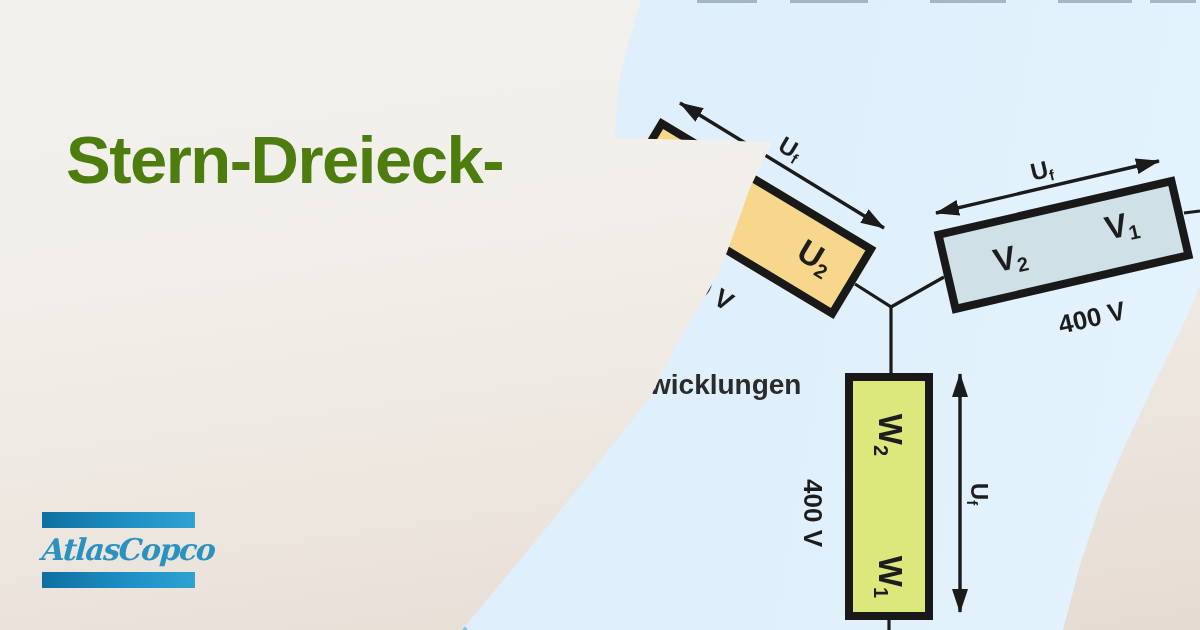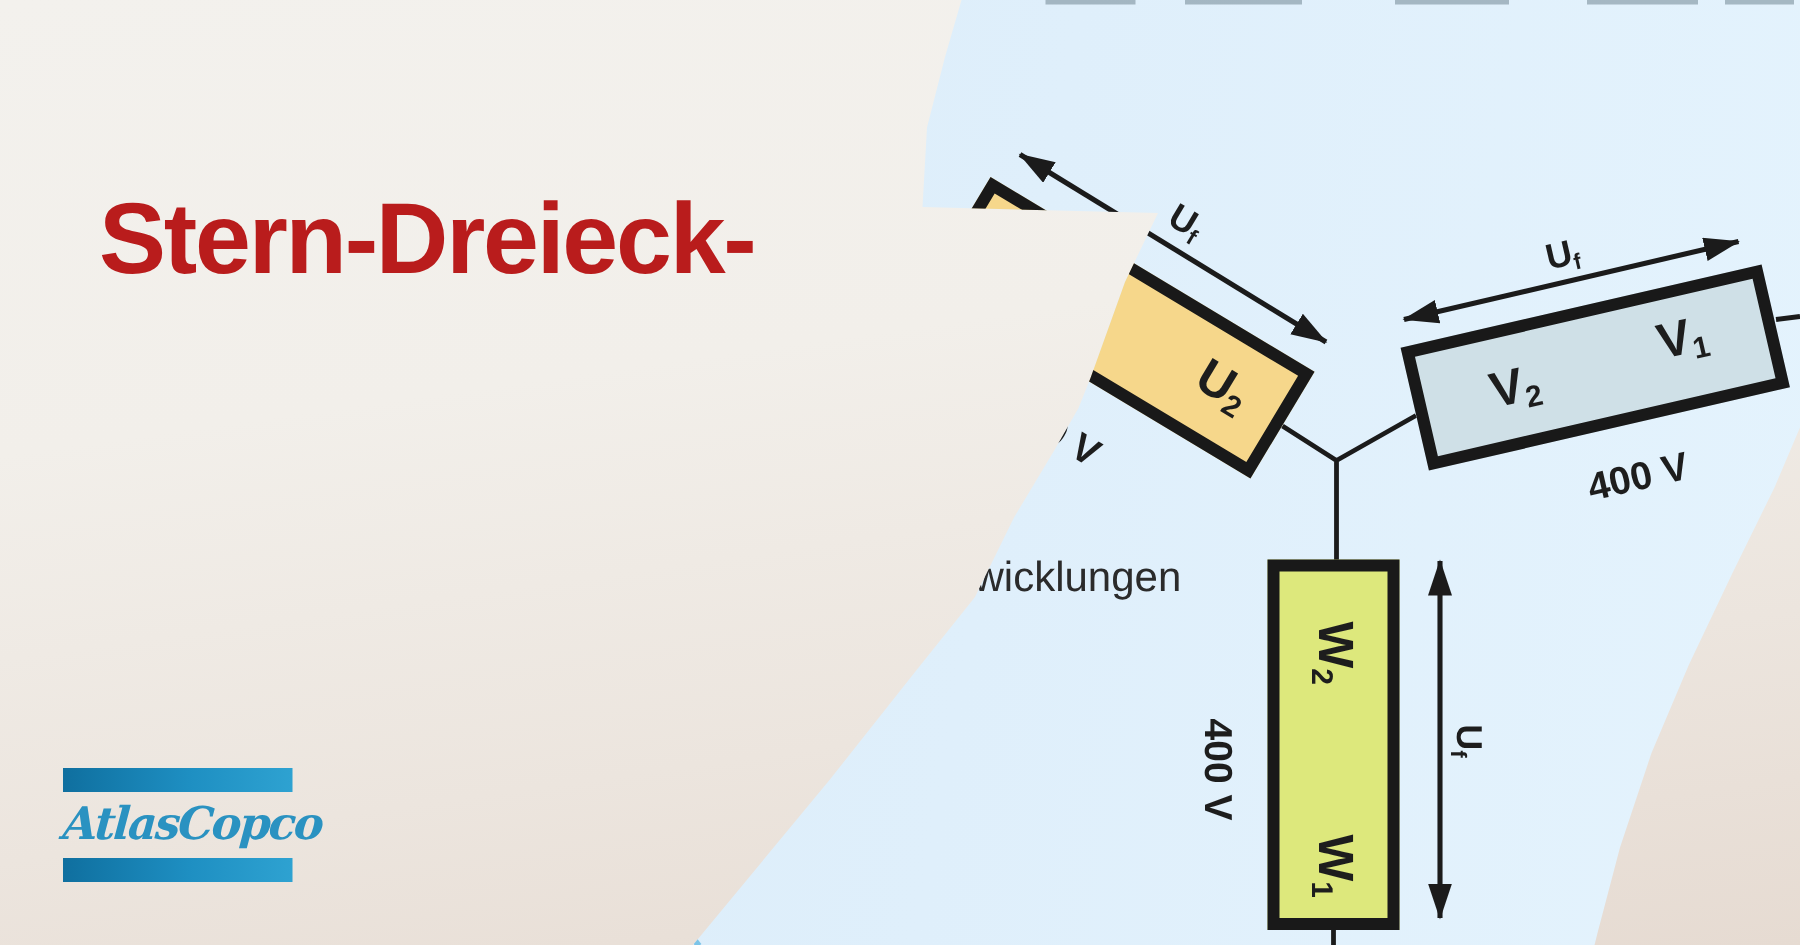--- a/index.html
+++ b/index.html
@@ -5,21 +5,21 @@
   html,body{margin:0;padding:0;}
   body{
     width:1200px;height:630px;position:relative;overflow:hidden;
     background:linear-gradient(172deg,#f3f1ed 0%,#f2efea 38%,#ece5de 72%,#e6dbd2 100%);
     font-family:"Liberation Sans",sans-serif;
   }
   
   .title{
     position:absolute;left:66px;top:72px;
     font-size:67px;line-height:86px;font-weight:bold;
-    letter-spacing:-1.5px;color:#b91c1c;white-space:nowrap;
+    letter-spacing:-1.5px;color:#4d7c0f;white-space:nowrap;
   }
   
   .logo{position:absolute;left:42px;top:512px;width:160px;height:78px;}
   .logo-bar{
     position:absolute;left:0;width:153px;height:16px;
     background:linear-gradient(90deg,#0f6f9f 0%,#1e8fc2 55%,#2ea2d1 100%);
   }
   .logo-bar.top{top:0;}
   .logo-bar.bottom{top:60px;}
   .logo-word{
@@ -56,21 +56,21 @@
   .w1-label{left:0;right:0;top:176px;text-align:center;transform:rotate(90deg);}
   
   .flabel{position:absolute;font-weight:bold;color:#1d1d1d;white-space:nowrap;}
   .flabel .sb{font-size:.62em;vertical-align:-4px;}
   .uf-u{left:790px;top:149px;font-size:24px;transform:translate(-50%,-50%) rotate(31deg);}
   .volt-u{left:702px;top:287px;font-size:26px;transform:translate(-50%,-50%) rotate(31deg);}
   .uf-v{left:1042px;top:171px;font-size:24px;transform:translate(-50%,-50%) rotate(-13deg);}
   .volt-v{left:1092px;top:318px;font-size:26px;transform:translate(-50%,-50%) rotate(-13deg);}
   .volt-w{left:812px;top:513px;font-size:26px;transform:translate(-50%,-50%) rotate(90deg);}
   .uf-w{left:978px;top:494px;font-size:24px;transform:translate(-50%,-50%) rotate(90deg);}
-  .caption{position:absolute;left:649px;top:369px;font-size:28px;font-weight:normal;color:#2b2b2b;}
+  .caption{position:absolute;left:649px;top:369px;font-size:28px;font-weight:bold;color:#2b2b2b;}
 </style>
 </head>
 <body>
 
 <h1 class="title"><span>Stern-Dreieck-</span><br>
 </h1>
 
 <div class="panel">
 
   <div class="crop-dash" style="left:697px;width:60px;"></div>

